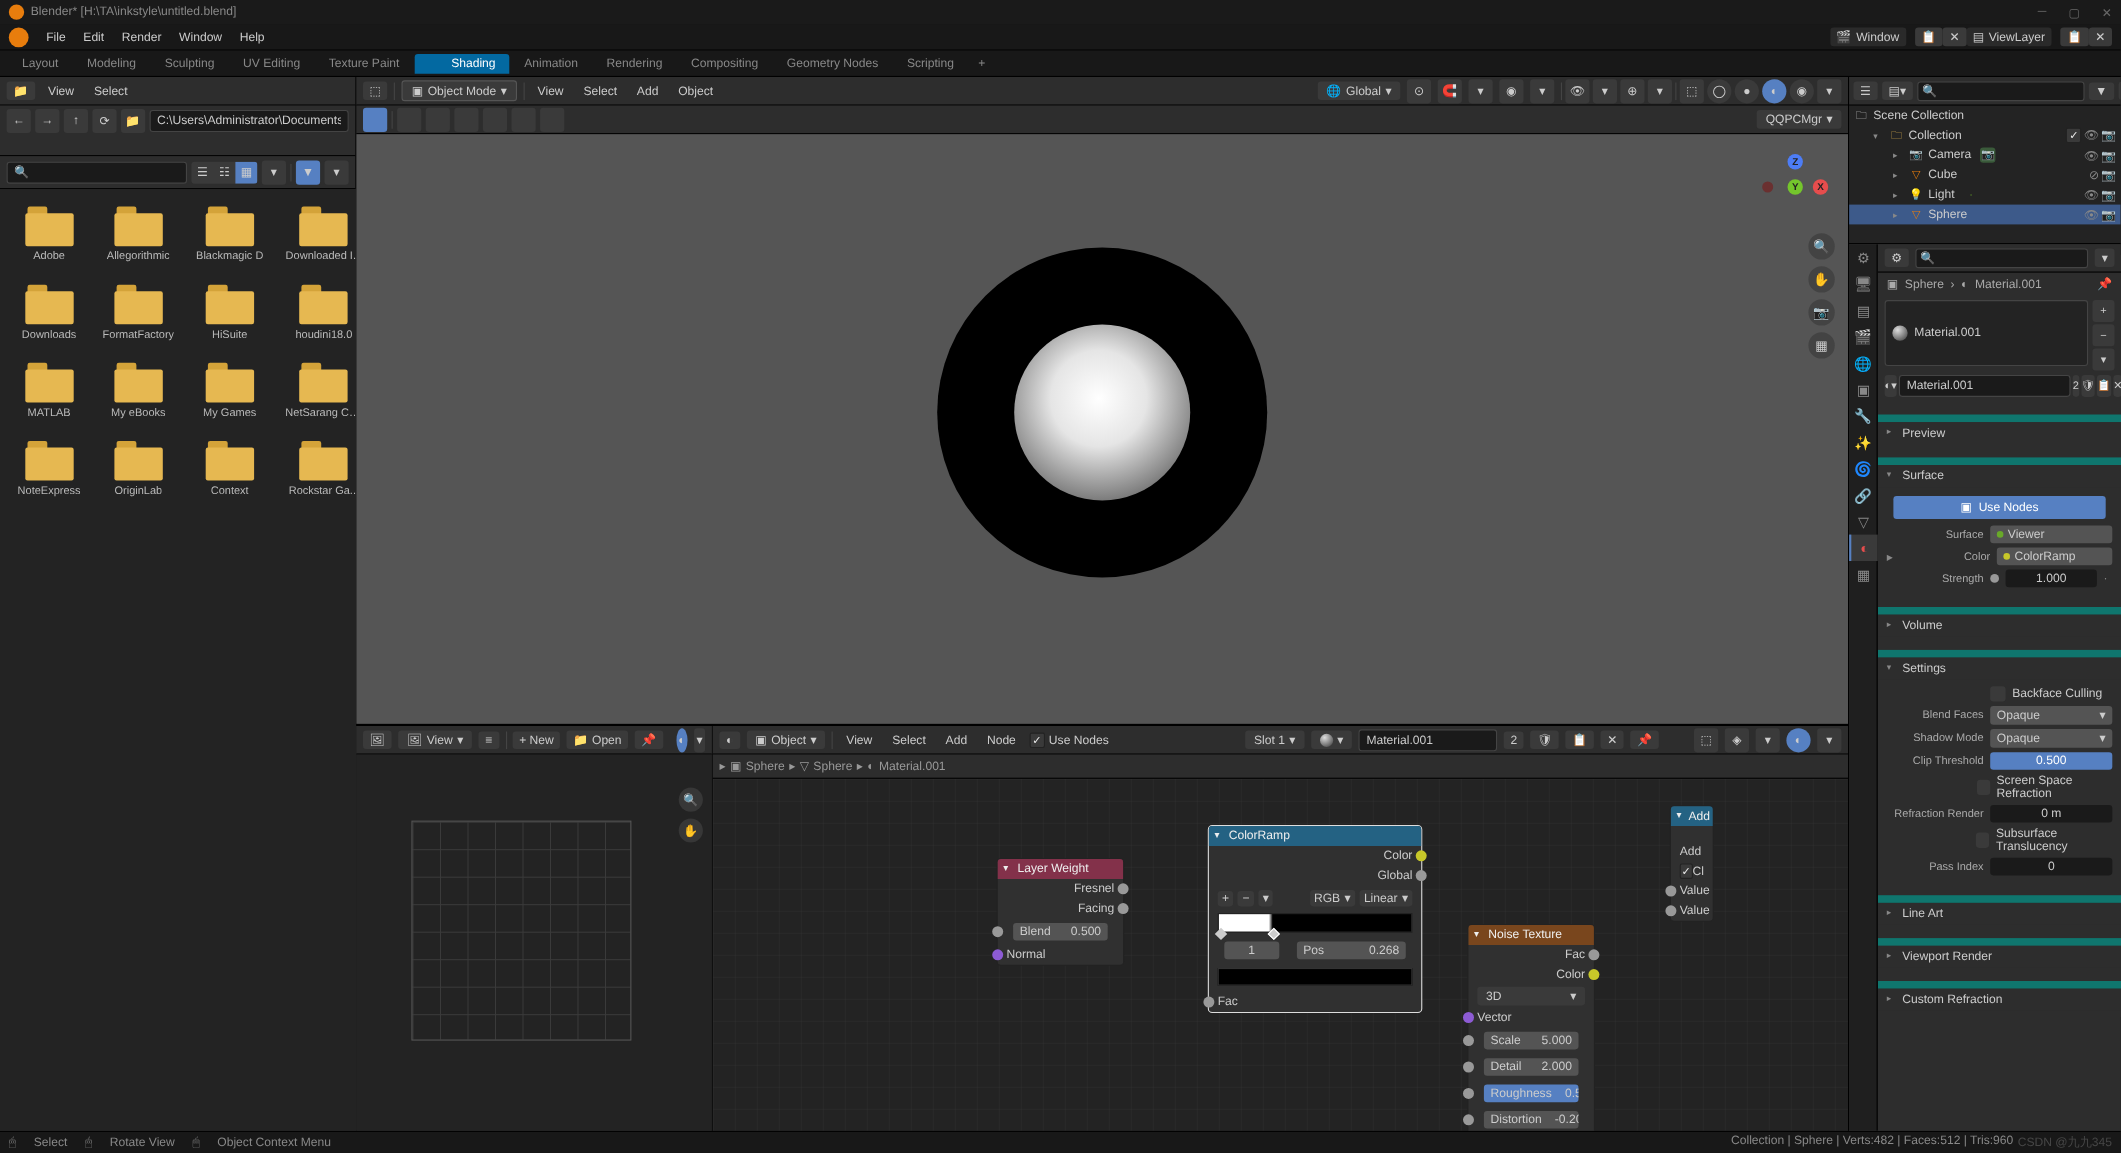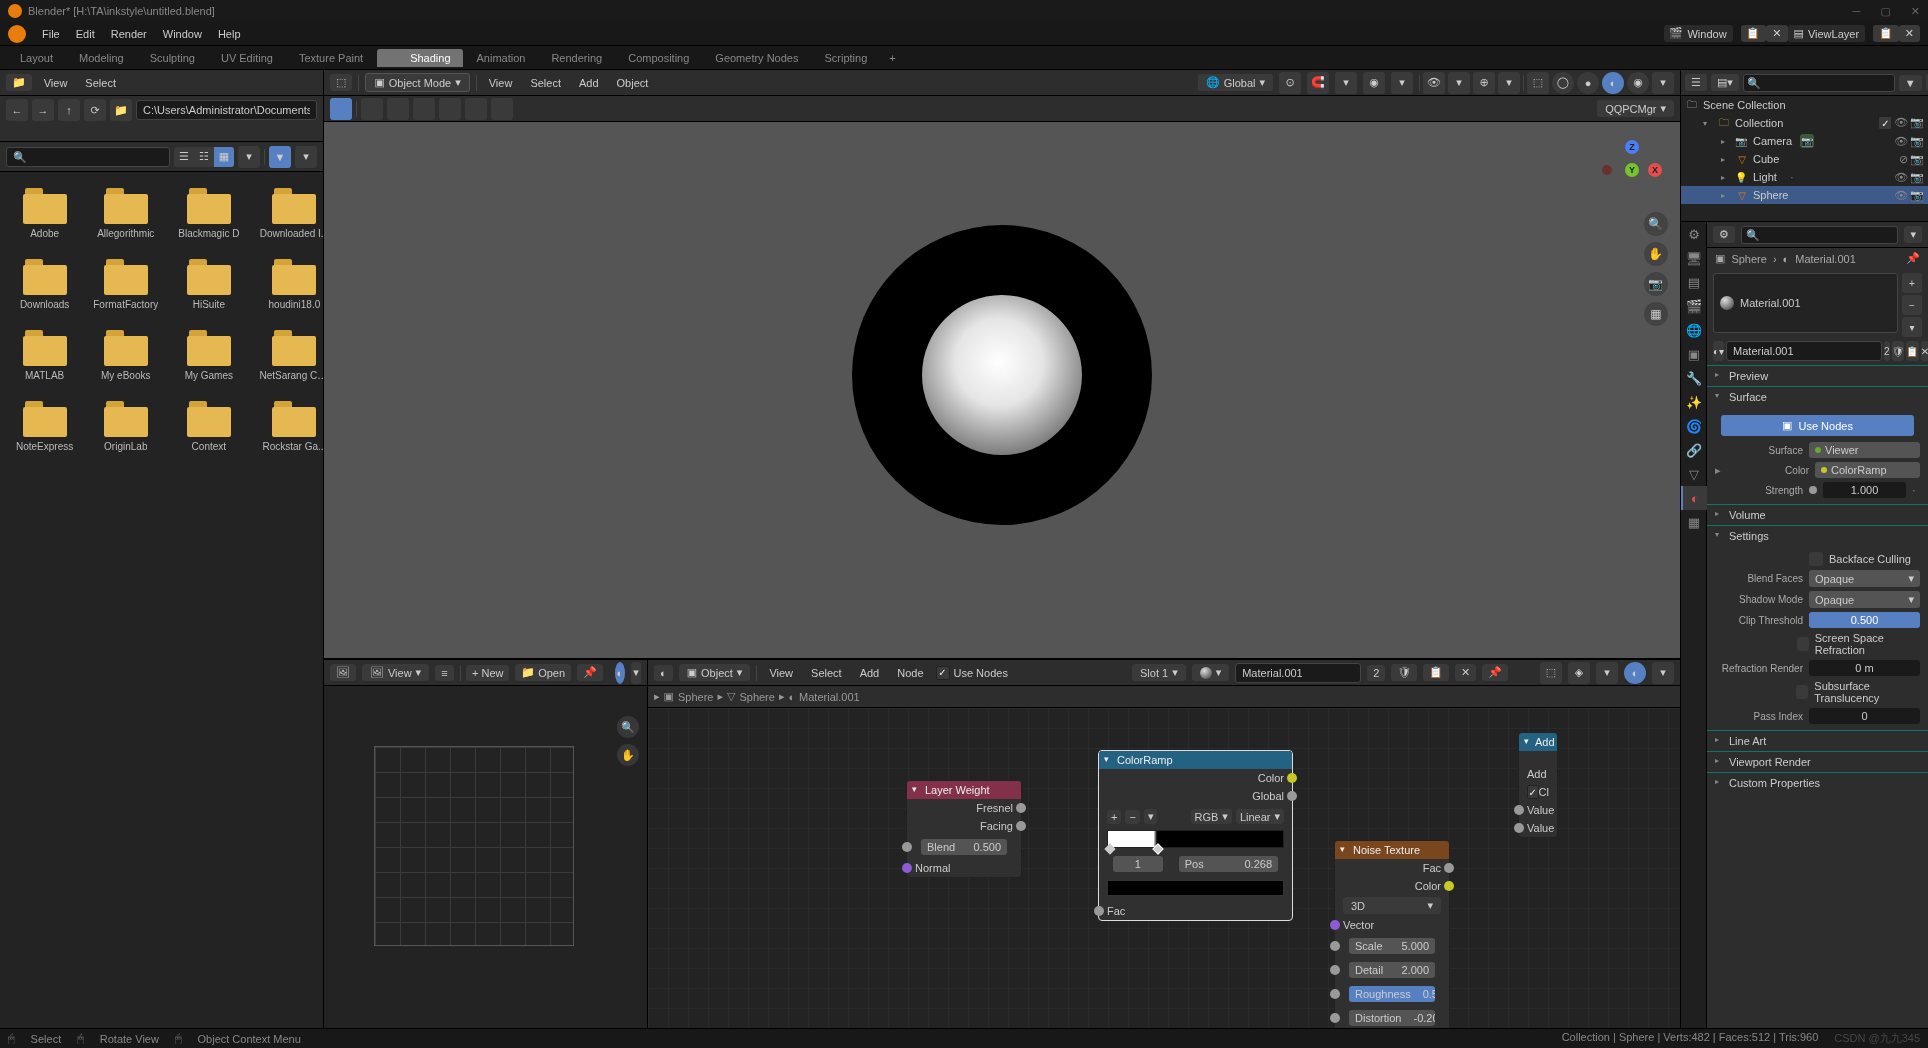--- a/index.html
+++ b/index.html
@@ -7,21 +7,21 @@
 .titlebar { height:22px; background:#1a1a1a; display:flex; align-items:center; padding:0 8px; color:#888; }
 .titlebar .icon { width:14px; height:14px; background:#e87d0d; border-radius:50%; margin-right:6px; }
 .wincontrols { margin-left:auto; display:flex; gap:20px; color:#666; }
 .menubar { height:24px; background:#181818; display:flex; align-items:center; padding:0 8px; border-bottom:1px solid #000; }
 .menubar .icon { width:18px; height:18px; background:#e87d0d; border-radius:50%; margin-right:8px; }
 .menubar .item { padding:0 8px; cursor:pointer; }
 .menubar .spacer { flex:1; }
 .menubar .scene-sel { display:flex; align-items:center; gap:4px; background:#2a2a2a; padding:2px 6px; border-radius:3px; margin-right:8px; }
 .workspace-tabs { height:24px; background:#181818; display:flex; align-items:center; padding:0 8px; border-bottom:1px solid #000; gap:2px; }
 .workspace-tabs .tab { padding:3px 12px; cursor:pointer; color:#888; border-radius:3px 3px 0 0; }
-.workspace-tabs .tab.active { background:#737373; color:#fff;padding-left:33px; }
+.workspace-tabs .tab.active { background:#0369a1; color:#fff;padding-left:33px; }
 .workspace-tabs .plus { padding:3px 8px; color:#888; }
 .layout { display:flex; height:calc(100% - 70px - 20px); }
 .left-area { width:324px; display:flex; flex-direction:column; border-right:1px solid #000; }
 .mid-area { flex:1; display:flex; flex-direction:column; }
 .right-area { width:248px; display:flex; flex-direction:column; background:#2d2d2d; border-left:1px solid #000; }
 .toolbar { height:26px; background:#2d2d2d; display:flex; align-items:center; padding:0 6px; gap:6px; border-bottom:1px solid #000; }
 .tb-btn { background:#3a3a3a; padding:2px 6px; border-radius:3px; cursor:pointer; display:flex; align-items:center; gap:3px; }
 .tb-sep { width:1px; height:16px; background:#444; }
 
 .filebrowser-top { height:46px; background:#2d2d2d; display:flex; flex-direction:column; border-bottom:1px solid #000; }
@@ -109,33 +109,33 @@
 .prop-tabs .pt { width:26px; height:24px; display:flex; align-items:center; justify-content:center; cursor:pointer; color:#888; font-size:13px; }
 .prop-tabs .pt.active { background:#3a3a3a; color:#e64d4d; border-left:2px solid #5680c2; }
 .prop-body { flex:1; overflow:auto; padding:0; }
 .prop-header { height:26px; display:flex; align-items:center; gap:6px; padding:0 6px; border-bottom:1px solid #000; }
 .breadcrumb-p { display:flex; align-items:center; gap:6px; padding:4px 8px; font-size:10px; color:#aaa; }
 .mat-slot { margin:4px 6px; background:#232323; border:1px solid #444; border-radius:3px; padding:4px 6px; display:flex; align-items:center; gap:6px; }
 .mat-slot .ball { width:14px; height:14px; border-radius:50%; background:radial-gradient(circle at 35% 30%,#ddd,#333); }
 .mat-name-row { display:flex; align-items:center; gap:2px; padding:4px 6px; }
 .mat-name-row input { flex:1; background:#1a1a1a; border:1px solid #444; border-radius:3px; padding:3px 6px; color:#ccc; }
 .mat-name-row .sq { width:20px; height:20px; background:#3a3a3a; border-radius:3px; display:flex; align-items:center; justify-content:center; cursor:pointer; font-size:10px; }
-.panel { border-top:1px solid #0f766e; }
+.panel { border-top:7px solid #0f766e;margin-top:12px; }
 .panel-h { padding:4px 8px; background:#2d2d2d; cursor:pointer; display:flex; gap:4px; }
 .panel-h::before { content:'▾'; font-size:8px; color:#888; width:10px; }
 .panel-h.collapsed::before { content:'▸'; }
 .panel-b { padding:4px 8px; }
 .prop-row { display:flex; align-items:center; gap:6px; padding:2px 0; }
 .prop-row .plabel { width:88px; text-align:right; font-size:10px; color:#aaa; }
 .prop-row .pfield { flex:1; background:#545454; border-radius:3px; padding:2px 6px; display:flex; align-items:center; gap:4px; font-size:10px; }
 .prop-row .pfield.num { background:#1a1a1a; text-align:center; justify-content:center; }
 .prop-row .pcheck { width:14px; height:14px; background:#3a3a3a; border-radius:3px; }
 .use-nodes-btn { margin:4px 6px; background:#5680c2; color:#fff; text-align:center; padding:4px; border-radius:3px; cursor:pointer; display:flex; align-items:center; justify-content:center; gap:6px; }
 .statusbar { height:20px; background:#181818; border-top:1px solid #000; display:flex; align-items:center; padding:0 8px; gap:16px; color:#888; font-size:10px; }
-.statusbar .right { margin-left:auto; display:flex; gap:16px; }
+.statusbar .right { margin-left:auto; display:flex; gap:4px; }
 .tiny-dot { width:6px; height:6px; border-radius:50%; background:#69a929; display:inline-block; }
 .checkbox-ui { width:14px; height:14px; background:#3a3a3a; border:1px solid #222; border-radius:2px; display:inline-flex; align-items:center; justify-content:center; }
 .checkbox-ui.checked::after { content:'✓'; font-size:10px; color:#eee; }
 </style>
 </head>
 <body>
 
 <div class="titlebar">
   <div class="icon"></div>
   <span>Blender* [H:\TA\inkstyle\untitled.blend]</span>
@@ -810,21 +810,21 @@
               </div>
           </div>
         </div>
         <div class="panel">
             <div class="panel-h collapsed">Line Art</div>
           </div>
         <div class="panel">
             <div class="panel-h collapsed">Viewport Render</div>
           </div>
         <div class="panel">
-            <div class="panel-h collapsed">Custom Properties</div>
+            <div class="panel-h collapsed">Custom Refraction</div>
           </div>
       </div>
     </div>
   </div>
 </div>
 
 <div class="statusbar">
   <span>🖱</span>
     <span>Select</span>
   <span>🖱</span>

